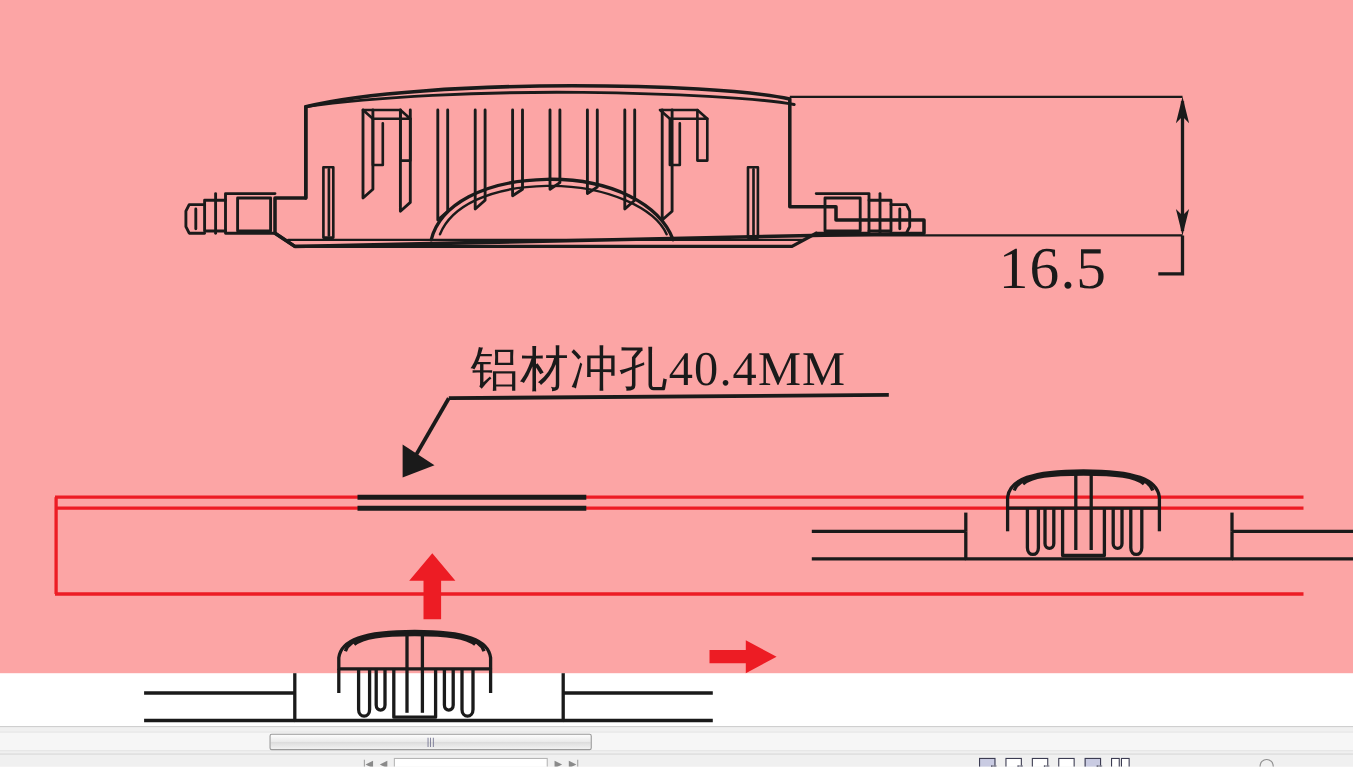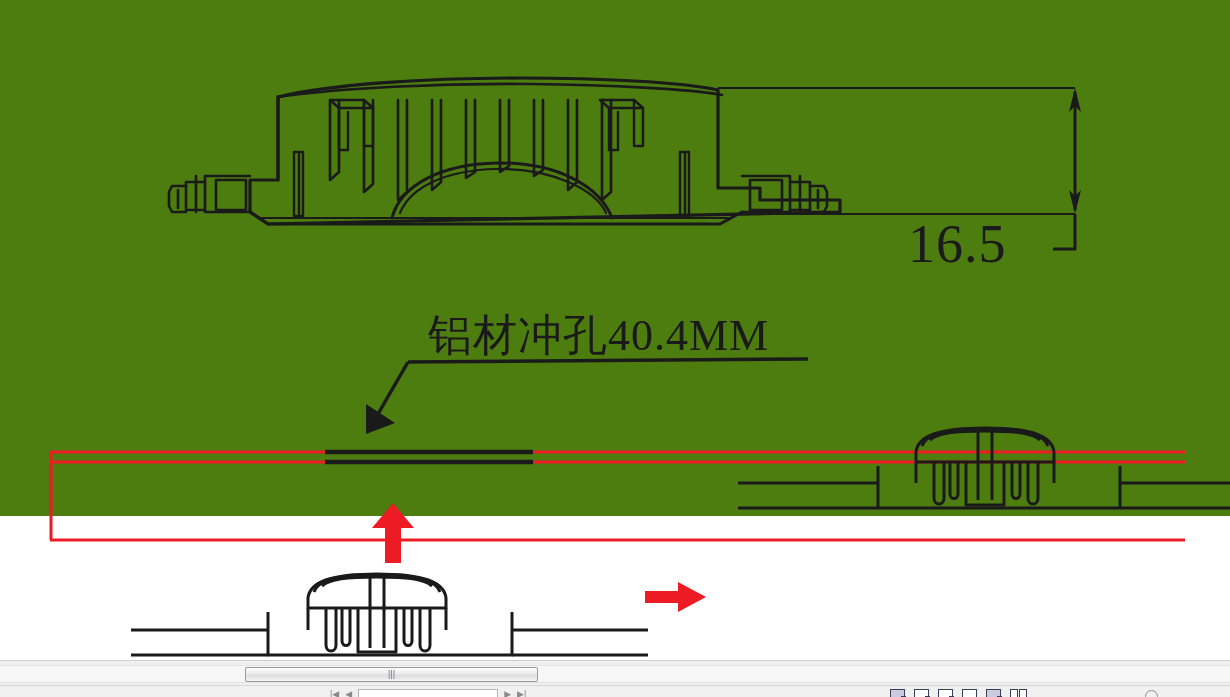--- a/index.html
+++ b/index.html
@@ -15,22 +15,22 @@
     height: 697px;
     background: #ffffff;
     overflow: hidden;
   }
   
   #drawing-canvas {
     position: absolute;
     left: 0;
     top: 0;
     width: 1230px;
-    height: 516px;
-    background: #4d7c0f;
+    height: 612px;
+    background: #fca5a5;
   }
   #drawing-canvas svg {
     display: block;
   }
   
   #viewer-chrome {
     position: absolute;
     left: 0;
     top: 660px;
     width: 1230px;

